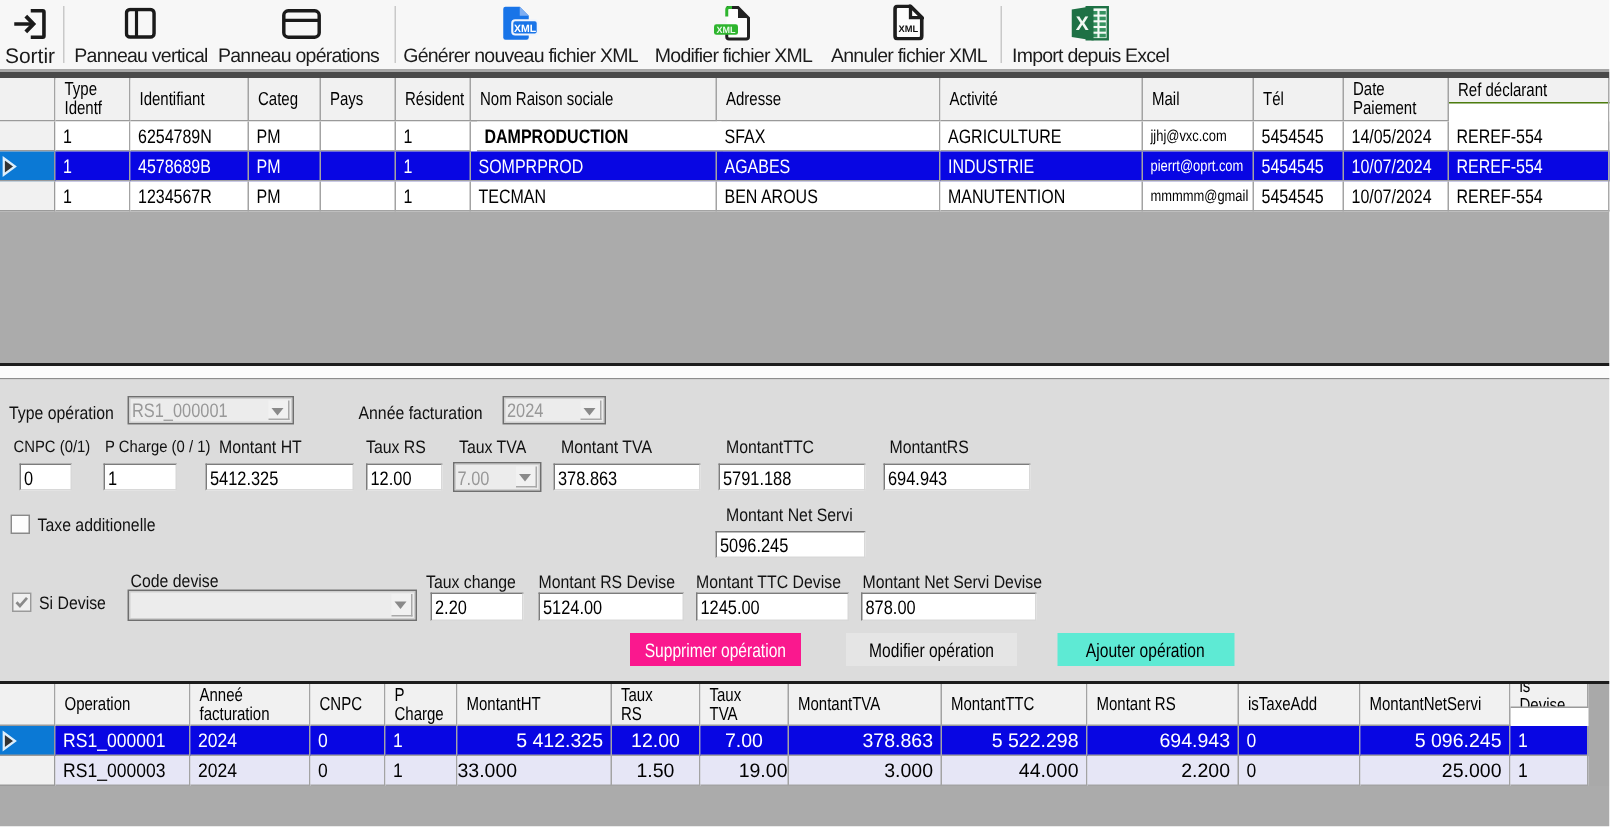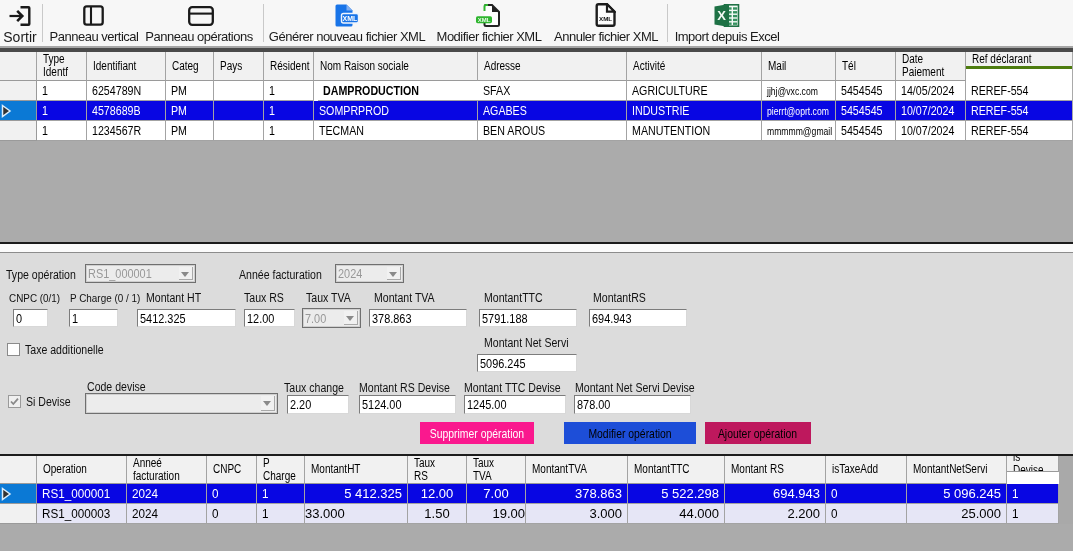--- a/index.html
+++ b/index.html
@@ -127,21 +127,21 @@
   </div>
 <div class="hdr" style="left:762px;top:52px;width:74px;height:29px;padding-left:6px;border-bottom:1px solid #9a9a9a">
     <span>Mail</span>
   </div>
 <div class="hdr" style="left:836px;top:52px;width:60px;height:29px;padding-left:6px;border-bottom:1px solid #9a9a9a">
     <span>Tél</span>
   </div>
 <div class="hdr" style="left:896px;top:52px;width:70px;height:29px;padding-left:6px;border-bottom:1px solid #9a9a9a">
     <span>Date<br>Paiement</span>
   </div>
-<div class="hdr" style="left:966px;top:52px;width:108px;height:17px;padding-left:6px;border-bottom:3px solid #4d7c0f">
+<div class="hdr" style="left:966px;top:52px;width:108px;height:17px;padding-left:6px;border-bottom:1px solid #4d7c0f">
     <span>Ref déclarant</span>
   </div>
 <div class="ab" style="left:0;top:81px;width:37px;height:20px;background:#f1f1f1;border-right:1px solid #9a9a9a;border-bottom:1px solid #9a9a9a;box-sizing:border-box"></div>
 <div class="cell sL" style="left:37px;top:81px;width:50px;height:20px;padding-left:5px;">
     <span>1</span>
   </div>
 <div class="cell sL" style="left:87px;top:81px;width:79px;height:20px;padding-left:5px;">
     <span>6254789N</span>
   </div>
 <div class="cell sL" style="left:166px;top:81px;width:48px;height:20px;padding-left:5px;">
@@ -330,24 +330,24 @@
 <div class="tbx" style="left:464px;top:395px;width:102px;height:19px">
     <span>1245.00</span>
   </div>
 <div class="flbl" style="left:575px;top:381px">Montant Net Servi Devise</div>
 <div class="tbx" style="left:574px;top:395px;width:117px;height:19px">
     <span>878.00</span>
   </div>
 <div class="pbtn" style="left:420px;top:422px;width:114px;height:22px;background:#fa188e;color:#fff">
     <span>Supprimer opération</span>
   </div>
-<div class="pbtn" style="left:564px;top:422px;width:132px;height:22px;background:#1d4ed8;color:#000">
+<div class="pbtn" style="left:564px;top:422px;width:114px;height:22px;background:#e5e5e5;color:#000">
     <span>Modifier opération</span>
   </div>
-<div class="pbtn" style="left:705px;top:422px;width:106px;height:22px;background:#be185d;color:#000">
+<div class="pbtn" style="left:705px;top:422px;width:118px;height:22px;background:#5eead4;color:#000">
     <span>Ajouter opération</span>
   </div>
 <div class="ab" style="left:0;top:454px;width:1073px;height:2px;background:#1c1c1c"></div>
 <div class="hdr" style="left:0px;top:456px;width:37px;height:28px;padding-left:6px;border-bottom:1px solid #9a9a9a">
     <span></span>
   </div>
 <div class="hdr" style="left:37px;top:456px;width:90px;height:28px;padding-left:6px;border-bottom:1px solid #9a9a9a">
     <span>Operation</span>
   </div>
 <div class="hdr" style="left:127px;top:456px;width:80px;height:28px;padding-left:6px;border-bottom:1px solid #9a9a9a">

